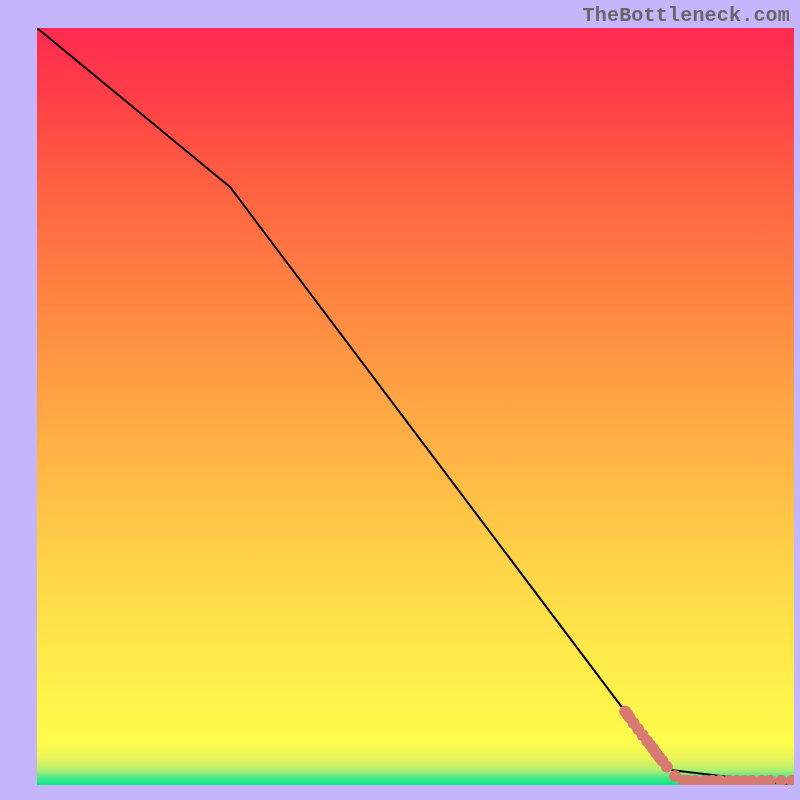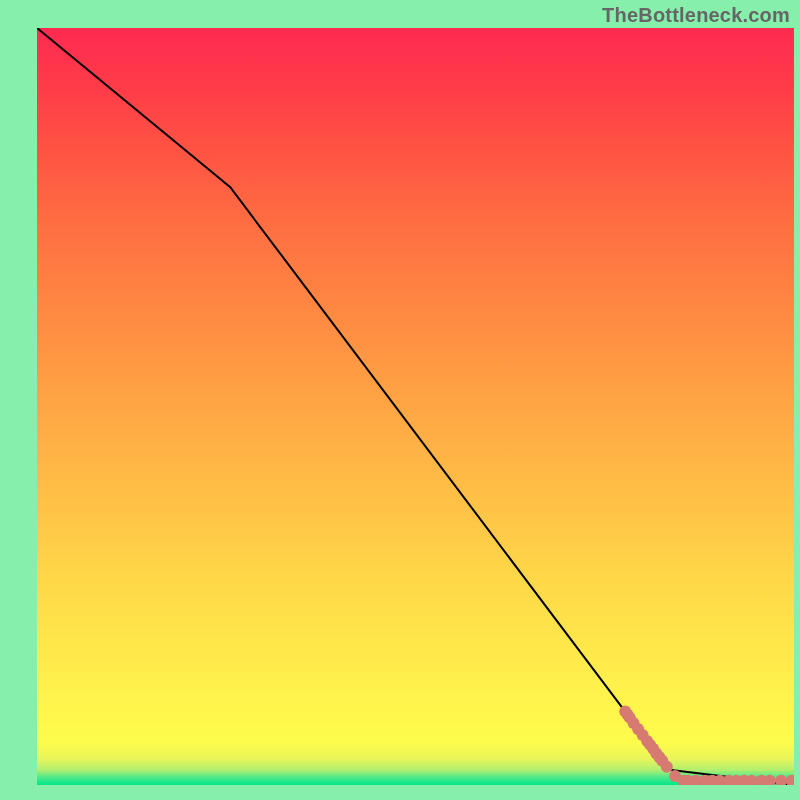--- a/index.html
+++ b/index.html
@@ -8,21 +8,22 @@
     width: 800px;
     height: 800px;
     background: #000;
     font-family: Arial, Helvetica, sans-serif;
     overflow: hidden;
   }
   .frame {
     position: relative;
     width: 800px;
     height: 800px;
-    background: #86efac;
+    background: #c4b5fd;
+    font-family: Liberation Mono, monospace;
   }
   .watermark {
     position: absolute;
     top: 4px;
     right: 10px;
     color: #666;
     font-size: 20px;
     font-weight: bold;
     letter-spacing: 0.2px;
     z-index: 20;

